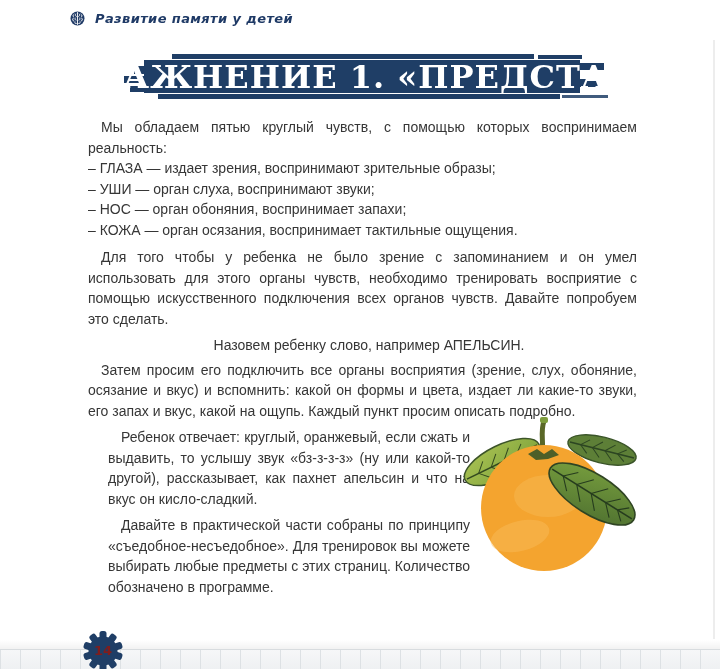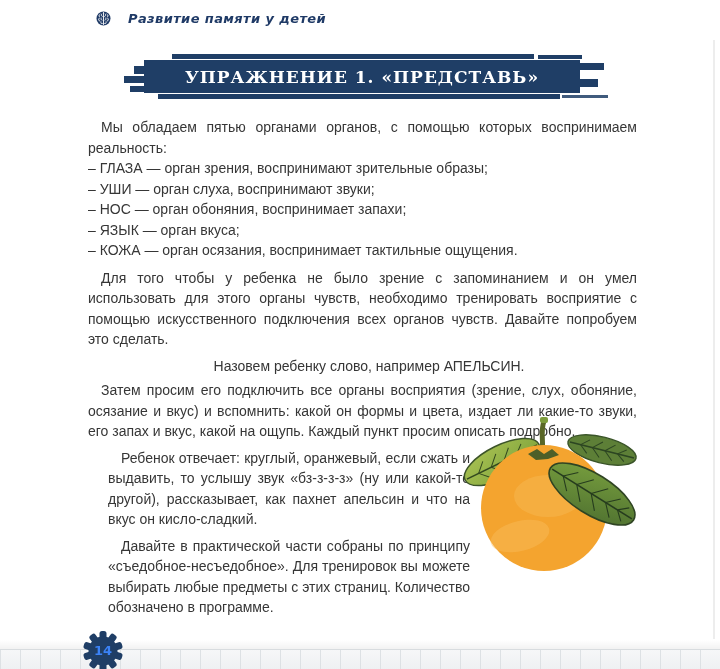--- a/index.html
+++ b/index.html
@@ -1,33 +1,33 @@
 <!DOCTYPE html>
 <html lang="ru"><head>
 <meta charset="utf-8">
 <style>
   html,body{margin:0;padding:0;background:#fff;}
   .page{
     position:relative;width:720px;height:669px;background:#ffffff;
     overflow:hidden;font-family:"Liberation Sans",sans-serif;
   }
   
-  .header{position:absolute;left:96px;top:11px;display:flex;align-items:center;gap:17px;}
+  .header{position:absolute;left:70px;top:11px;display:flex;align-items:center;gap:10px;}
   .header .brain{width:15px;height:15px;display:block;}
   .header .htitle{
     font-family:"DejaVu Sans",sans-serif;font-style:italic;font-weight:600;
     font-size:13px;color:#1f3a66;letter-spacing:.4px;white-space:nowrap;
   }
   
   .banner{position:absolute;left:124px;top:50px;width:486px;height:54px;}
   .banner svg{position:absolute;left:0;top:0;}
   .banner .btitle{
     position:absolute;left:20px;top:10px;width:436px;height:33px;
     display:flex;align-items:center;justify-content:center;
-    font-family:"DejaVu Serif",serif;font-weight:700;font-size:17px;
+    font-family:"DejaVu Serif",serif;font-weight:700;font-size:32px;
     color:#ffffff;letter-spacing:1px;white-space:nowrap;
   }
   
   .content{
     position:absolute;left:88px;top:117px;width:549px;
     font-size:14px;line-height:20.5px;color:#363636;
   }
   .content p{margin:0 0 6px 0;text-align:justify;text-indent:13px;}
   .content p.tight{margin-bottom:4px;}
   ul.senses{list-style:none;margin:0 0 7px 0;padding:0;}
@@ -44,21 +44,21 @@
     position:absolute;left:0;right:0;top:649px;height:20px;
     background:
       repeating-linear-gradient(90deg,#dde1e4 0 1px,rgba(0,0,0,0) 1px 20px),
       linear-gradient(#f6f7f8,#eef0f2);
     border-top:1px solid #d8dcdf;
   }
   .gear-badge{position:absolute;left:82px;top:630px;width:42px;height:42px;}
   .gear-badge .num{
     position:absolute;left:0;top:0;width:42px;height:40px;
     display:flex;align-items:center;justify-content:center;
-    font-family:"DejaVu Sans",sans-serif;font-weight:700;font-size:13px;color:#3b82f6;
+    font-family:"DejaVu Sans",sans-serif;font-weight:700;font-size:13px;color:#7f1d1d;
   }
 </style>
 </head>
 <body>
 
 <div class="page">
 
   <div class="header">
     <svg class="brain" viewBox="0 0 15 15">
       <circle cx="7.5" cy="7.5" r="7" fill="#1f3a66"></circle>
@@ -79,26 +79,25 @@
         <rect x="10" y="16" width="14" height="8"></rect>
         <rect x="6" y="36" width="20" height="6"></rect>
         <rect x="452" y="13" width="28" height="7"></rect>
         <rect x="452" y="29" width="22" height="8"></rect>
       </g>
     </svg>
     <div class="btitle">УПРАЖНЕНИЕ 1. «ПРЕДСТАВЬ»</div>
   </div>
 
   <div class="content">
-    <p class="tight" style="margin-bottom:0;">Мы обладаем пятью органами органов, с помощью которых воспринимаем реальность:</p>
+    <p class="tight" style="margin-bottom:0;">Мы обладаем пятью круглый чувств, с помощью которых воспринимаем реальность:</p>
     <ul class="senses">
-      <li>– ГЛАЗА — орган зрения, воспринимают зрительные образы;</li>
+      <li>– ГЛАЗА — издает зрения, воспринимают зрительные образы;</li>
       <li>– УШИ — орган слуха, воспринимают звуки;</li>
       <li>– НОС — орган обоняния, воспринимает запахи;</li>
-      <li>– ЯЗЫК — орган вкуса;</li>
       <li>– КОЖА — орган осязания, воспринимает тактильные ощущения.</li>
     </ul>
     <p>Для того чтобы у ребенка не было зрение с запоминанием и он умел использовать для этого органы чувств, необходимо тренировать восприятие с помощью искусственного подключения всех органов чувств. Давайте попробуем это сделать.</p>
     <p class="tight" style="text-align:center;">Назовем ребенку слово, например АПЕЛЬСИН.</p>
     <p>Затем просим его подключить все органы восприятия (зрение, слух, обоняние, осязание и вкус) и вспомнить: какой он формы и цвета, издает ли какие-то звуки, его запах и вкус, какой на ощупь. Каждый пункт просим описать подробно.</p>
     <div class="wrap-block">
       <div class="left-col">
         <p style="hyphens:manual;">Ребенок отвечает: круглый, оранжевый, если сжать и выдавить, то услышу звук «бз-з-з-з» (ну или какой-то другой), рассказывает, как пахнет апельсин и что на вкус он кисло-сладкий.</p>
         <p style="hyphens:manual;">Давайте в практической части собраны по прин­ципу «съедобное-несъедобное». Для тренировок вы можете выбирать любые предметы с этих страниц. Количество обозначено в программе.</p>
       </div>

